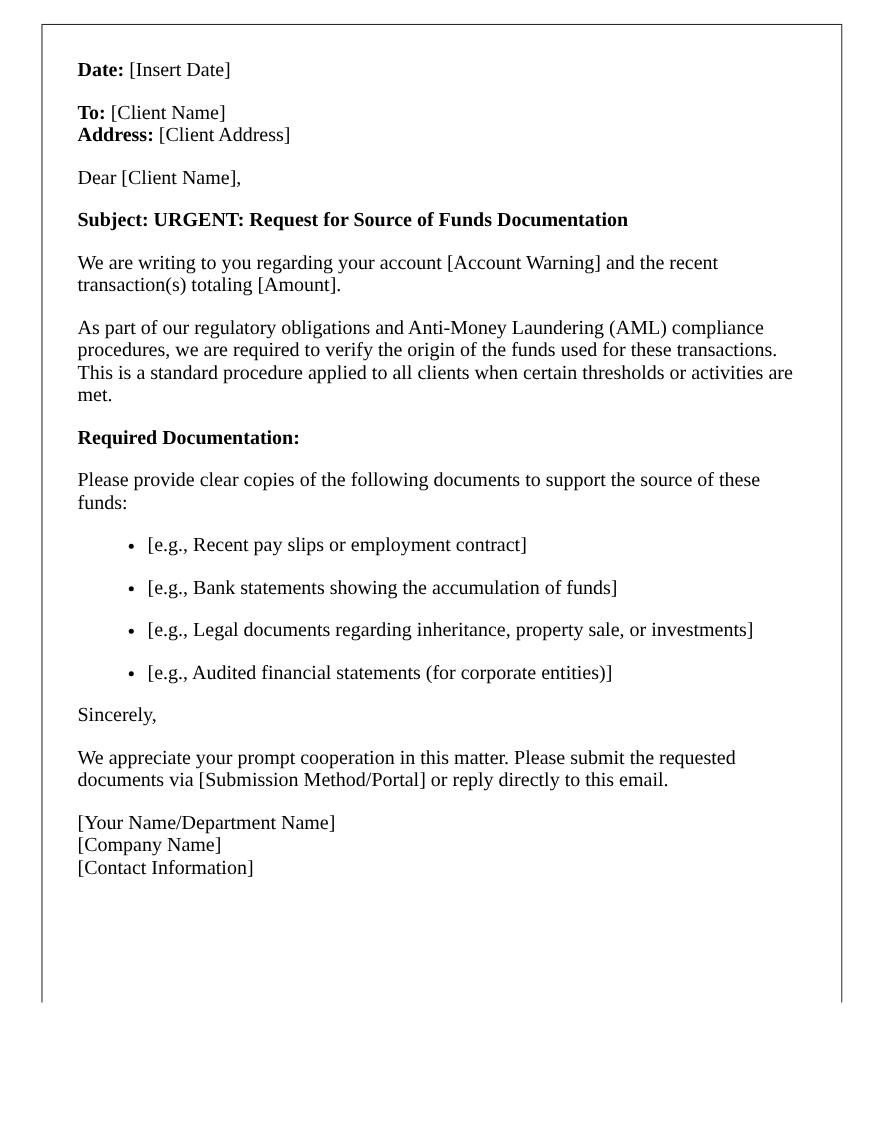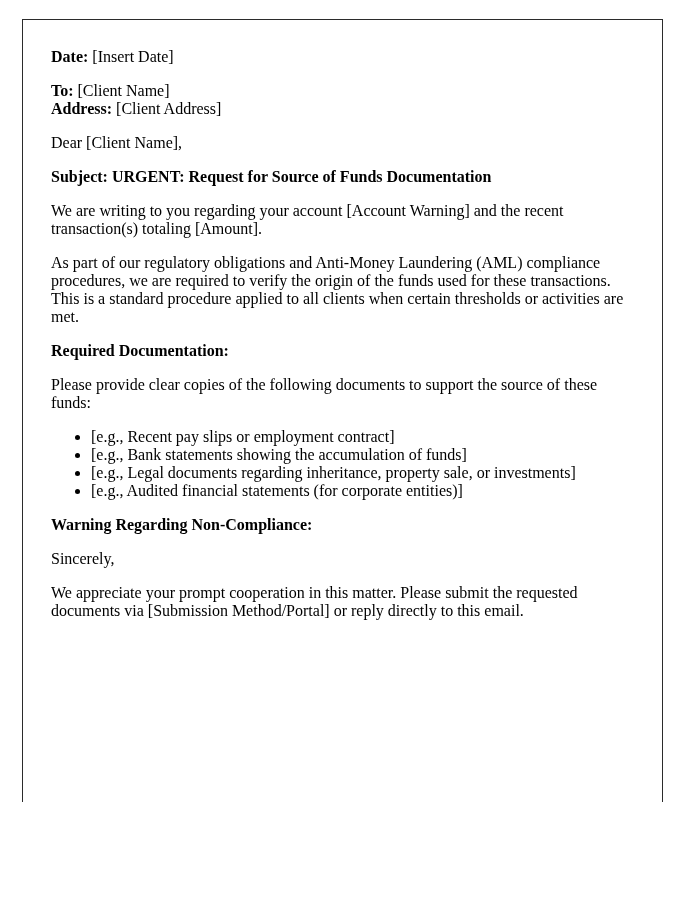--- a/index.html
+++ b/index.html
@@ -13,21 +13,21 @@
     position: relative;
     font-family: "Liberation Serif", "DejaVu Serif", serif;
     font-size: 16px;
     line-height: 18px;
     color: #000000;
     overflow: hidden;
   }
   
   .letter-clip {
     position: absolute;
-    left: 22px;
+    left: 33px;
     top: 19px;
     width: 641px;
     height: 783px;
     overflow: hidden;
   }
   .letter-box {
     box-sizing: border-box;
     width: 641px;
     min-height: 860px;
     border: 1px solid #2b2b2b;
@@ -36,21 +36,21 @@
   }
   .letter-box p {
     margin: 16px 0;
   }
   .letter-box ul {
     margin: 16px 0;
     padding-left: 40px;
     list-style-type: disc;
   }
   .letter-box li {
-    margin: 0;
+    margin: 16px;
     padding: 0;
   }
   b { font-weight: bold; }
 </style>
 </head>
 <body>
 
 <div class="letter-clip">
   <div class="letter-box">
 
@@ -71,23 +71,25 @@
 
     <p>Please provide clear copies of the following documents to support the source of these funds:</p>
 
     <ul>
       <li>[e.g., Recent pay slips or employment contract]</li>
       <li>[e.g., Bank statements showing the accumulation of funds]</li>
       <li>[e.g., Legal documents regarding inheritance, property sale, or investments]</li>
       <li>[e.g., Audited financial statements (for corporate entities)]</li>
     </ul>
 
-    <p><b>Warning Regarding Non-Compliance:</b></p>
 
 
 
     <p>Sincerely,</p>
 
     <p>We appreciate your prompt cooperation in this matter. Please submit the requested documents via [Submission Method/Portal] or reply directly to this email.</p>
 
+    <p><span>[Your Name/Department Name]</span><br>
+    <span>[Company Name]</span><br>
+    <span>[Contact Information]</span></p>
 
   </div>
 </div>
 
 </body></html>

